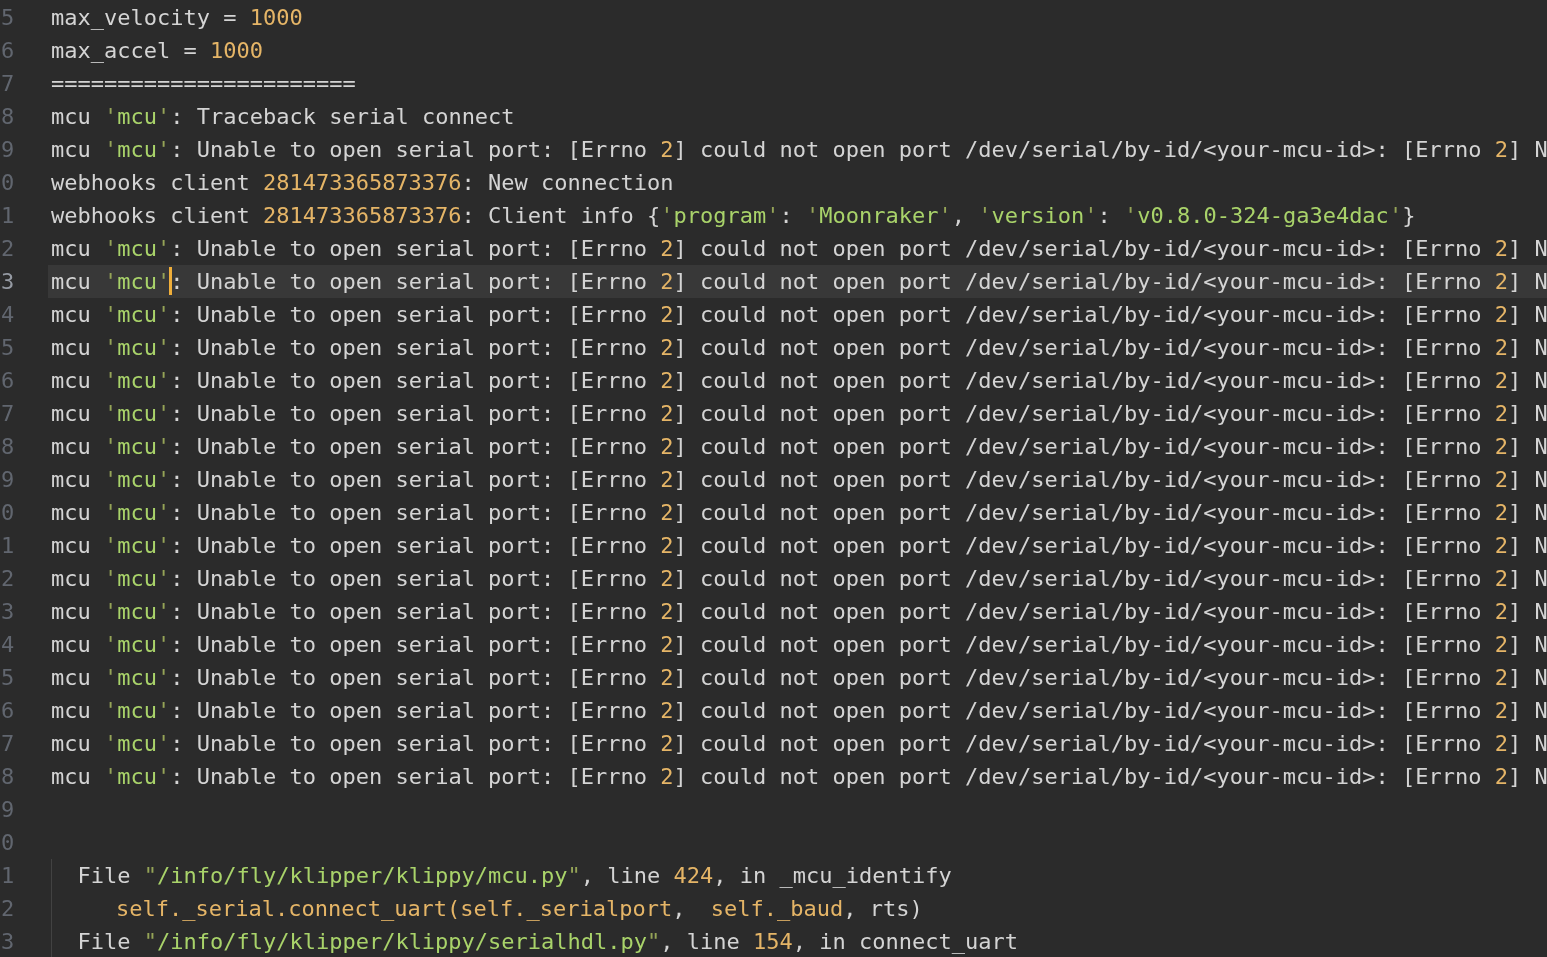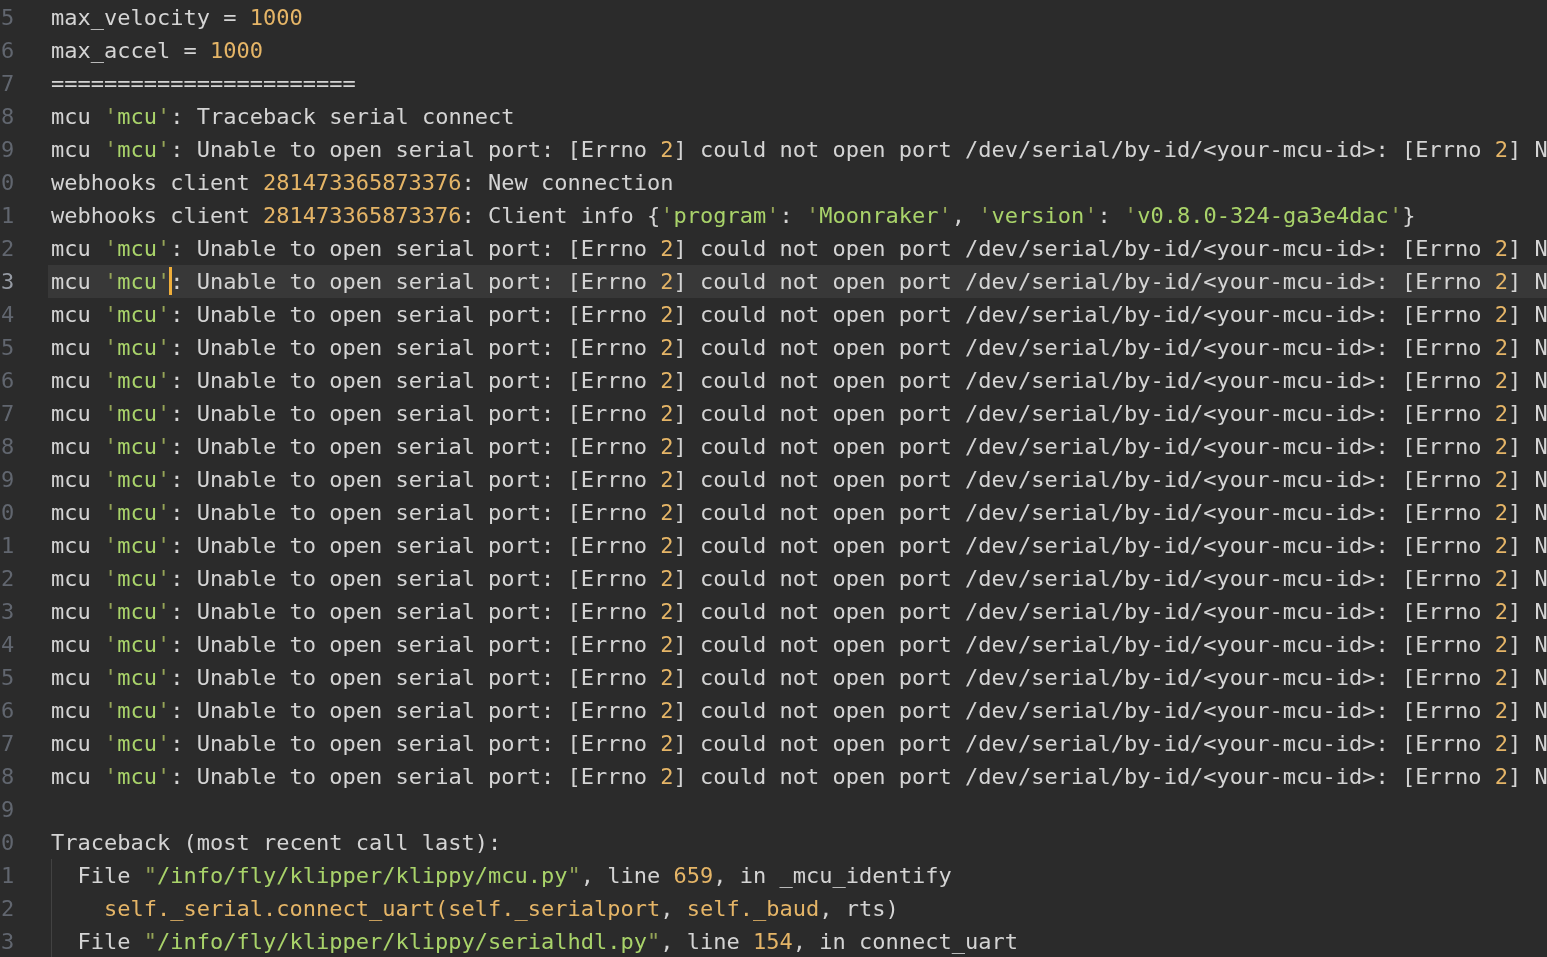--- a/index.html
+++ b/index.html
@@ -28,21 +28,21 @@
   }
   .gutter{
     position:absolute; left:1px; top:0; width:15px; overflow:hidden;
     color:var(--gutter); white-space:pre;
   }
   .gutter.active{color:var(--gutter-active);}
   .tok-t{color:var(--text);}
   .tok-s{color:var(--string);}
   .tok-q{color:var(--string-quote);}
   .tok-n{color:var(--number);}
-  .tok-o{color:var(--code);}
+  .tok-o{color:var(--code);margin-left:12px;}
   .cursor{
     display:inline-block; width:3px; height:28px; margin:0 -2px 0 -1px;
     background:var(--cursor); vertical-align:-6px;
   }
 </style>
 </head>
 <body>
 
 <div class="editor">
   <div class="code-area">
@@ -64,18 +64,18 @@
       <div class="line"><span class="gutter">0</span><span class="tok-t">mcu </span><span class="tok-q">'</span><span class="tok-s">mcu</span><span class="tok-q">'</span><span class="tok-t">: Unable to open serial port: [Errno </span><span class="tok-n">2</span><span class="tok-t">] could not open port /dev/serial/by-id/&lt;your-mcu-id&gt;: [Errno </span><span class="tok-n">2</span><span class="tok-t">] No</span></div>
       <div class="line"><span class="gutter">1</span><span class="tok-t">mcu </span><span class="tok-q">'</span><span class="tok-s">mcu</span><span class="tok-q">'</span><span class="tok-t">: Unable to open serial port: [Errno </span><span class="tok-n">2</span><span class="tok-t">] could not open port /dev/serial/by-id/&lt;your-mcu-id&gt;: [Errno </span><span class="tok-n">2</span><span class="tok-t">] No</span></div>
       <div class="line"><span class="gutter">2</span><span class="tok-t">mcu </span><span class="tok-q">'</span><span class="tok-s">mcu</span><span class="tok-q">'</span><span class="tok-t">: Unable to open serial port: [Errno </span><span class="tok-n">2</span><span class="tok-t">] could not open port /dev/serial/by-id/&lt;your-mcu-id&gt;: [Errno </span><span class="tok-n">2</span><span class="tok-t">] No</span></div>
       <div class="line"><span class="gutter">3</span><span class="tok-t">mcu </span><span class="tok-q">'</span><span class="tok-s">mcu</span><span class="tok-q">'</span><span class="tok-t">: Unable to open serial port: [Errno </span><span class="tok-n">2</span><span class="tok-t">] could not open port /dev/serial/by-id/&lt;your-mcu-id&gt;: [Errno </span><span class="tok-n">2</span><span class="tok-t">] No</span></div>
       <div class="line"><span class="gutter">4</span><span class="tok-t">mcu </span><span class="tok-q">'</span><span class="tok-s">mcu</span><span class="tok-q">'</span><span class="tok-t">: Unable to open serial port: [Errno </span><span class="tok-n">2</span><span class="tok-t">] could not open port /dev/serial/by-id/&lt;your-mcu-id&gt;: [Errno </span><span class="tok-n">2</span><span class="tok-t">] No</span></div>
       <div class="line"><span class="gutter">5</span><span class="tok-t">mcu </span><span class="tok-q">'</span><span class="tok-s">mcu</span><span class="tok-q">'</span><span class="tok-t">: Unable to open serial port: [Errno </span><span class="tok-n">2</span><span class="tok-t">] could not open port /dev/serial/by-id/&lt;your-mcu-id&gt;: [Errno </span><span class="tok-n">2</span><span class="tok-t">] No</span></div>
       <div class="line"><span class="gutter">6</span><span class="tok-t">mcu </span><span class="tok-q">'</span><span class="tok-s">mcu</span><span class="tok-q">'</span><span class="tok-t">: Unable to open serial port: [Errno </span><span class="tok-n">2</span><span class="tok-t">] could not open port /dev/serial/by-id/&lt;your-mcu-id&gt;: [Errno </span><span class="tok-n">2</span><span class="tok-t">] No</span></div>
       <div class="line"><span class="gutter">7</span><span class="tok-t">mcu </span><span class="tok-q">'</span><span class="tok-s">mcu</span><span class="tok-q">'</span><span class="tok-t">: Unable to open serial port: [Errno </span><span class="tok-n">2</span><span class="tok-t">] could not open port /dev/serial/by-id/&lt;your-mcu-id&gt;: [Errno </span><span class="tok-n">2</span><span class="tok-t">] No</span></div>
       <div class="line"><span class="gutter">8</span><span class="tok-t">mcu </span><span class="tok-q">'</span><span class="tok-s">mcu</span><span class="tok-q">'</span><span class="tok-t">: Unable to open serial port: [Errno </span><span class="tok-n">2</span><span class="tok-t">] could not open port /dev/serial/by-id/&lt;your-mcu-id&gt;: [Errno </span><span class="tok-n">2</span><span class="tok-t">] No</span></div>
       <div class="line"><span class="gutter">9</span></div>
-      <div class="line"><span class="gutter">0</span><span class="tok-t">Traceback (most recent call last):</span></div>
-      <div class="line guide"><span class="gutter">1</span><span class="tok-t">  File </span><span class="tok-q">"</span><span class="tok-s">/info/fly/klipper/klippy/mcu.py</span><span class="tok-q">"</span><span class="tok-t">, line </span><span class="tok-n">659</span><span class="tok-t">, in _mcu_identify</span></div>
+      <div class="line"><span class="gutter">0</span></div>
+      <div class="line guide"><span class="gutter">1</span><span class="tok-t">  File </span><span class="tok-q">"</span><span class="tok-s">/info/fly/klipper/klippy/mcu.py</span><span class="tok-q">"</span><span class="tok-t">, line </span><span class="tok-n">424</span><span class="tok-t">, in _mcu_identify</span></div>
       <div class="line guide"><span class="gutter">2</span><span class="tok-t">    </span><span class="tok-o">self._serial.connect_uart(self._serialport</span><span class="tok-t">, </span><span class="tok-o">self._baud</span><span class="tok-t">, rts)</span></div>
       <div class="line guide"><span class="gutter">3</span><span class="tok-t">  File </span><span class="tok-q">"</span><span class="tok-s">/info/fly/klipper/klippy/serialhdl.py</span><span class="tok-q">"</span><span class="tok-t">, line </span><span class="tok-n">154</span><span class="tok-t">, in connect_uart</span></div>
     </div>
 </div>
 
 </body></html>

